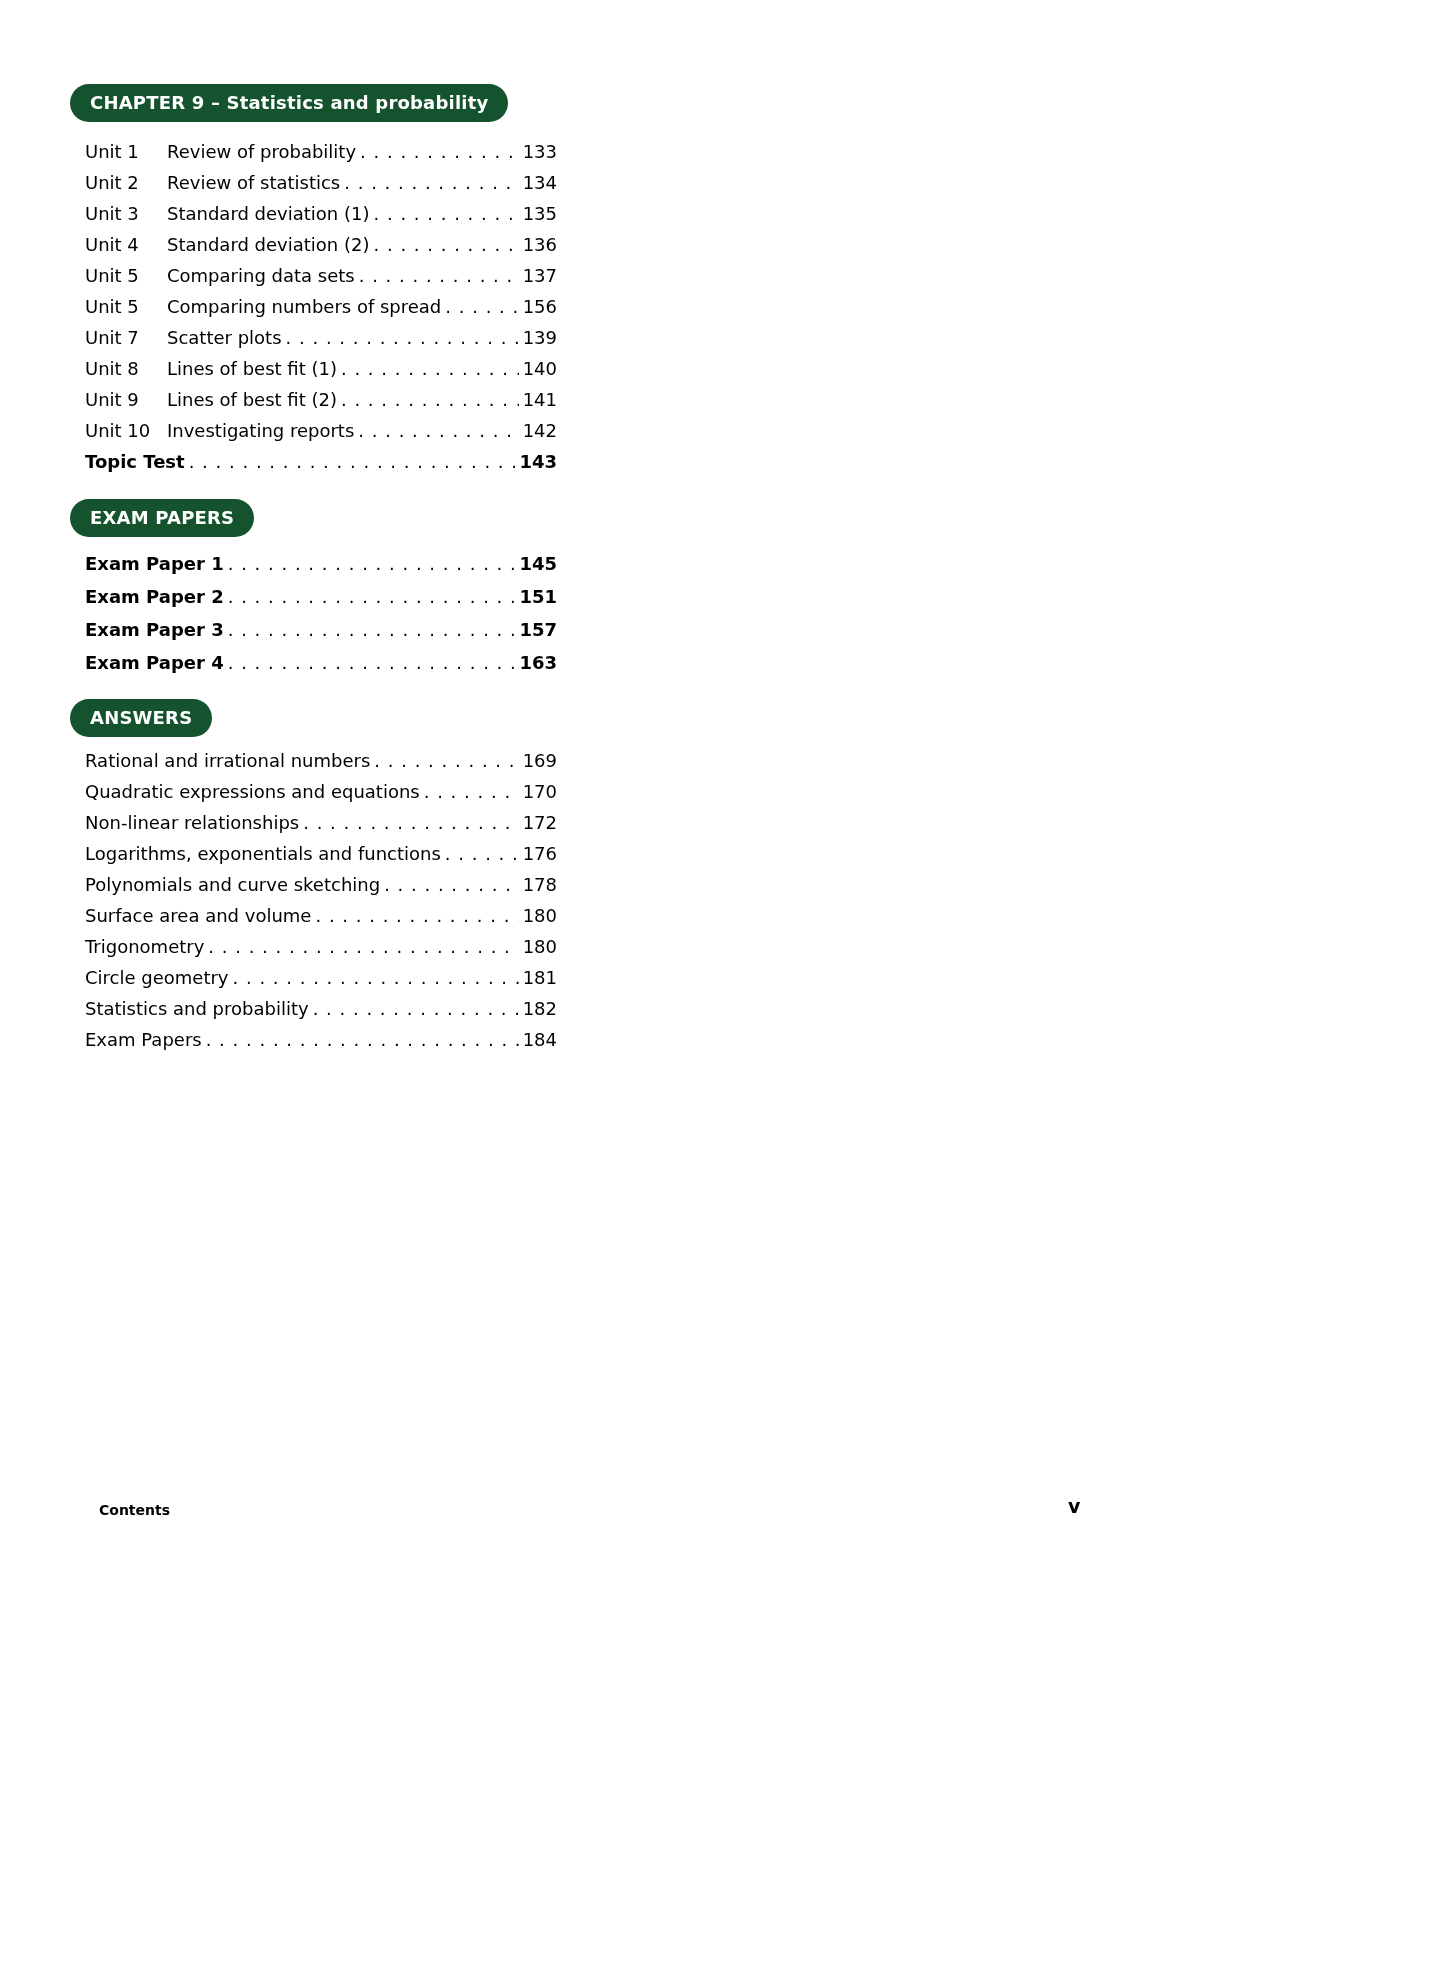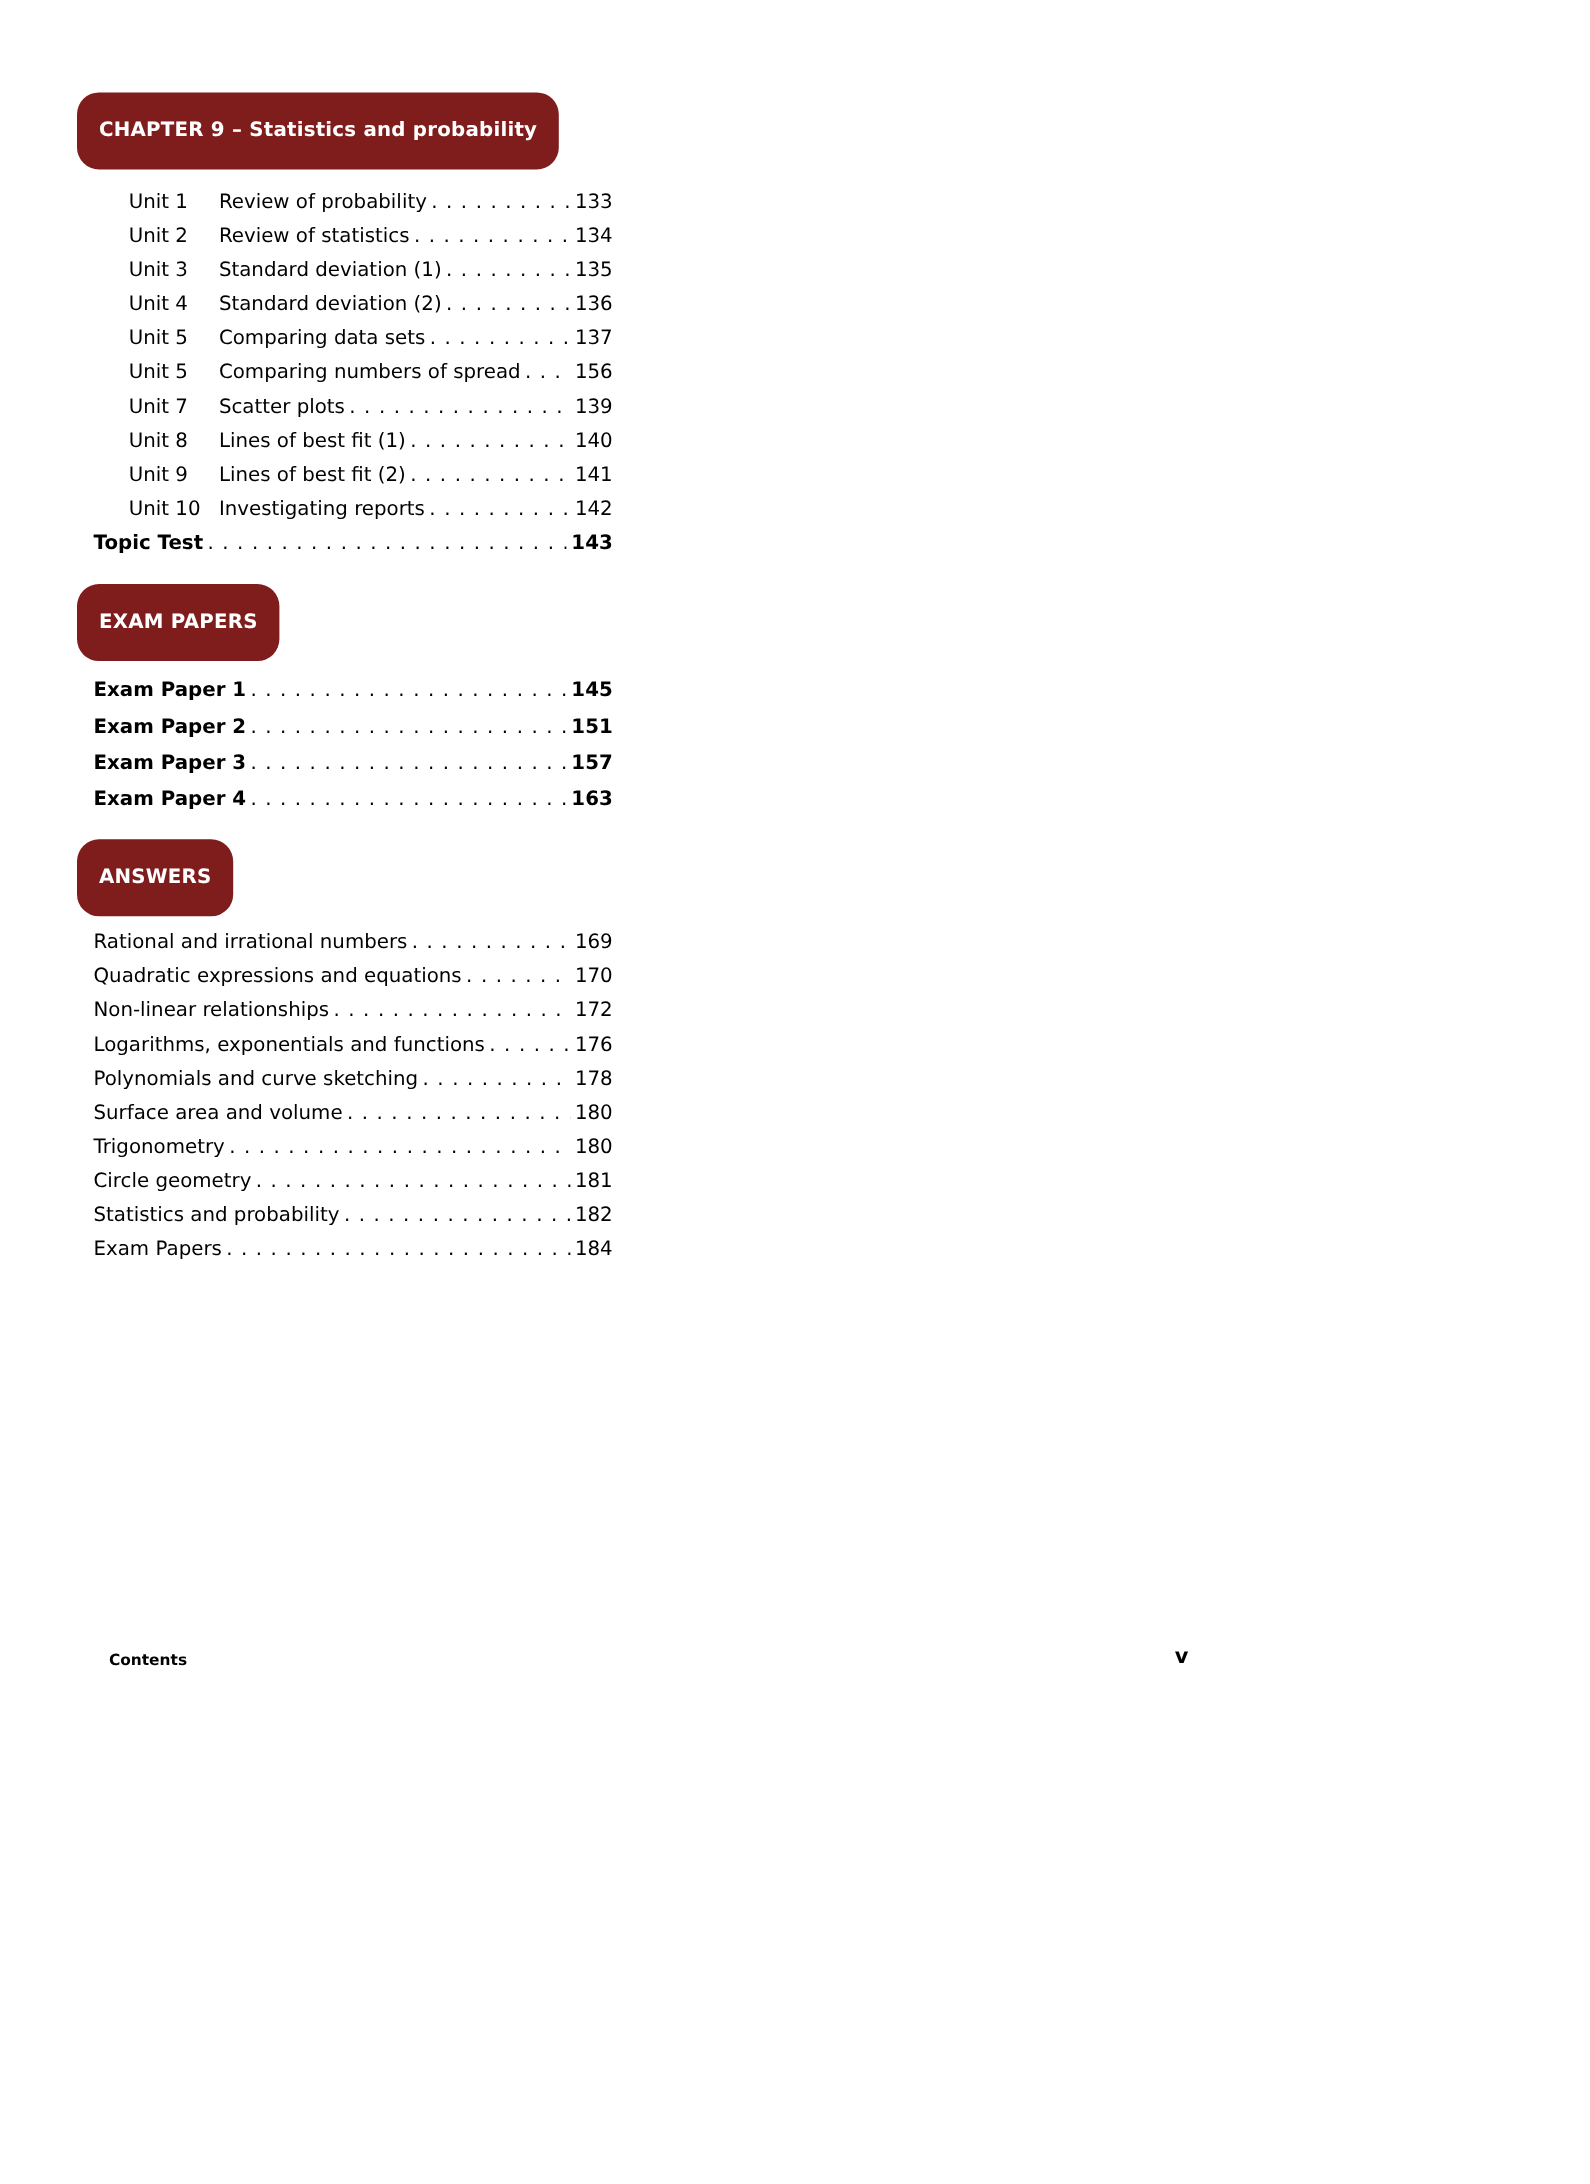--- a/index.html
+++ b/index.html
@@ -16,26 +16,26 @@
     color: #000000;
     font-family: "DejaVu Sans", "Liberation Sans", sans-serif;
     overflow: hidden;
   }
   .content {
     padding-top: 84px;
   }
   .pill {
     display: inline-block;
     margin-left: 70px;
-    background: #7f1d1d;
+    background: #14532d;
     color: #ffffff;
     font-weight: bold;
     font-size: 18px;
     line-height: 22px;
-    padding: 24px 20px;
+    padding: 8px 20px;
     border-radius: 20px;
     letter-spacing: 0.2px;
     text-align: center;
   }
   .toc {
     width: 472px;
     margin-left: 85px;
     font-size: 18px;
   }
   .unit-list   { margin-top: 14px; }
@@ -47,21 +47,20 @@
     align-items: baseline;
     height: 31px;
     line-height: 31px;
     white-space: nowrap;
   }
   .exam-list .row { height: 33px; line-height: 33px; }
 
   .unit-label {
     flex: 0 0 auto;
     width: 82px;
-    margin-left: 32px;
   }
   .title {
     flex: 0 0 auto;
   }
   .dots {
     flex: 1 1 auto;
     overflow: hidden;
     white-space: nowrap;
     margin: 0 4px;
     font-weight: normal;

